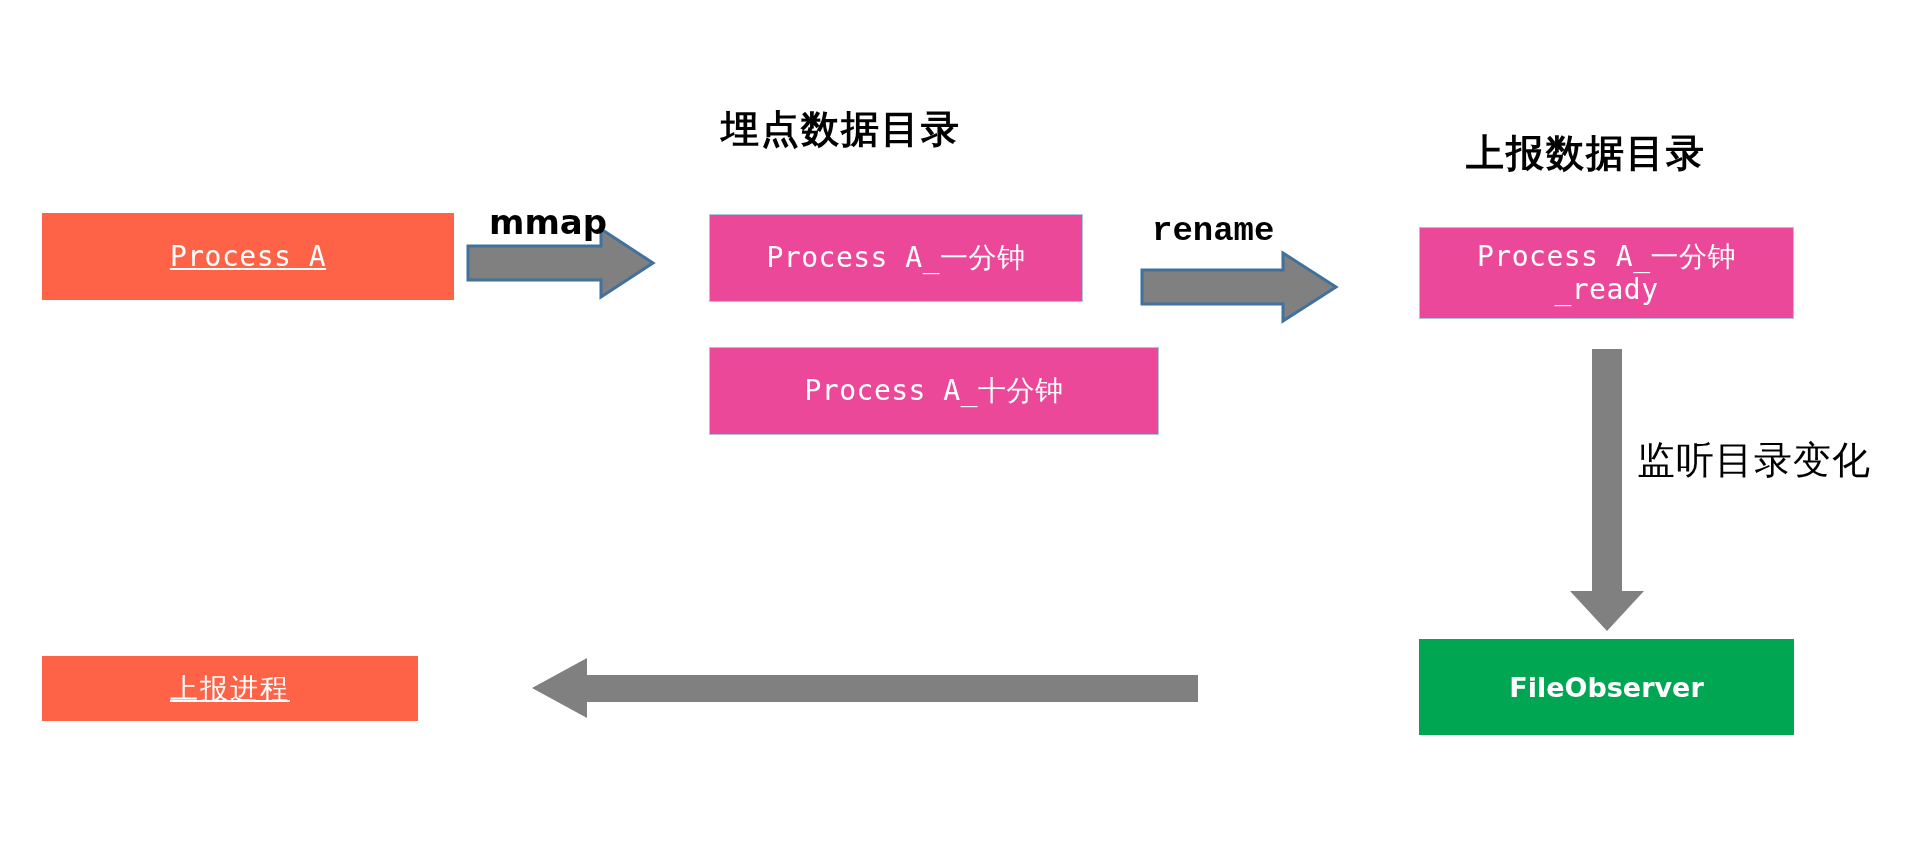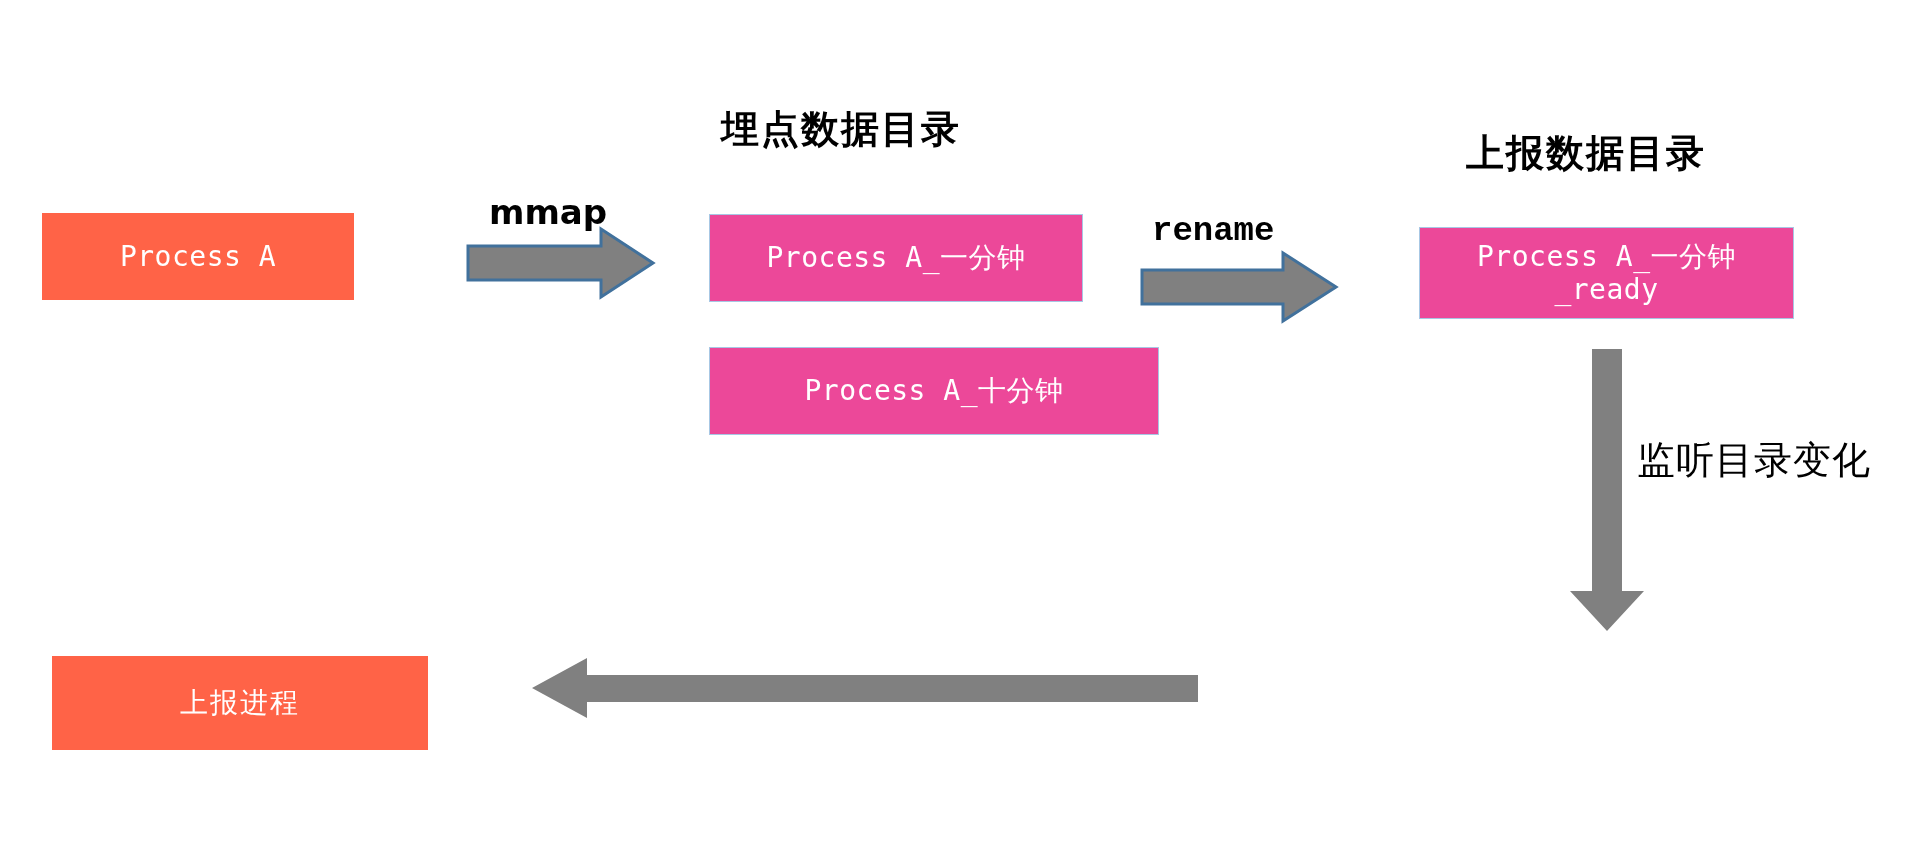--- a/index.html
+++ b/index.html
@@ -55,26 +55,26 @@
   }
   .bold-sans-label {
     font-family: "DejaVu Sans", "Liberation Sans", sans-serif;
     font-weight: bold;
     font-size: 27px;
   }
 
   
   #process-a-box {
     left: 42px; top: 213px;
-    width: 312px; height: 87px;
+    width: 412px; height: 87px; text-decoration: underline;
   }
   
   #report-process-box {
-    left: 52px; top: 656px;
-    width: 376px; height: 94px;
+    left: 42px; top: 656px;
+    width: 376px; height: 65px; text-decoration: underline;
   }
   
   #file-box-1 {
     left: 709px; top: 214px;
     width: 374px; height: 88px;
   }
   #file-box-2 {
     left: 709px; top: 347px;
     width: 450px; height: 88px;
   }
@@ -101,21 +101,21 @@
   #heading-collect { left: 721px; top: 104px; }
   #heading-report  { left: 1466px; top: 104px; margin-top: 24px; }
 
   
   .edge-label {
     position: absolute;
     color: #000000;
     white-space: nowrap;
   }
   #label-mmap {
-    left: 489px; top: 192px;
+    left: 489px; top: 202px;
     font-family: "DejaVu Sans", "Liberation Sans", sans-serif;
     font-weight: bold;
     font-size: 34px;
   }
   #label-rename {
     left: 1152px; top: 212px;
     font-family: Liberation Mono, monospace;
     font-weight: bold;
     font-size: 34px;
   }
@@ -163,16 +163,17 @@
 
   <div class="box box-red mono-label" id="process-a-box">Process A</div>
 
   <div class="box box-blue mono-label" id="file-box-1">Process A_一分钟</div>
 
   <div class="box box-blue mono-label" id="file-box-2">Process A_十分钟</div>
 
   <div class="box box-blue mono-label" id="file-box-ready">Process A_一分钟
 _ready</div>
 
+  <div class="box box-green bold-sans-label" id="fileobserver-box">FileObserver</div>
 
   <div class="box box-red cjk-label" id="report-process-box">上报进程</div>
 
 </div>
 
 </body></html>

